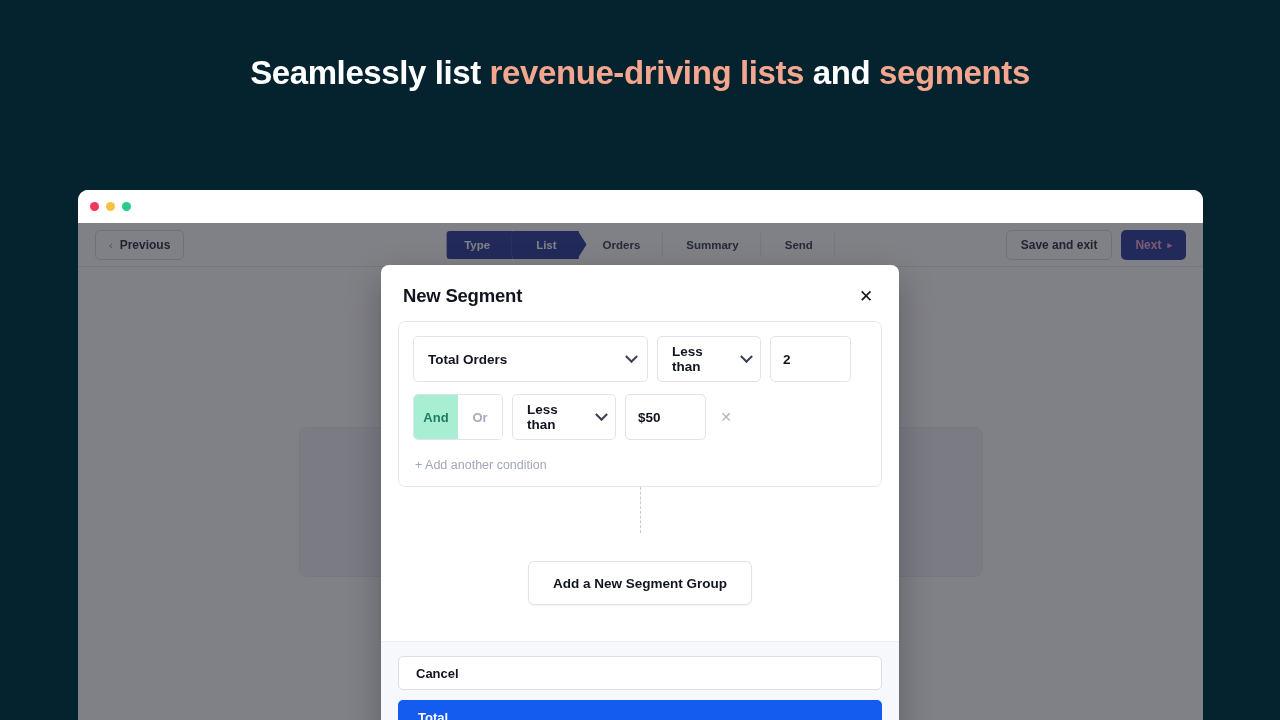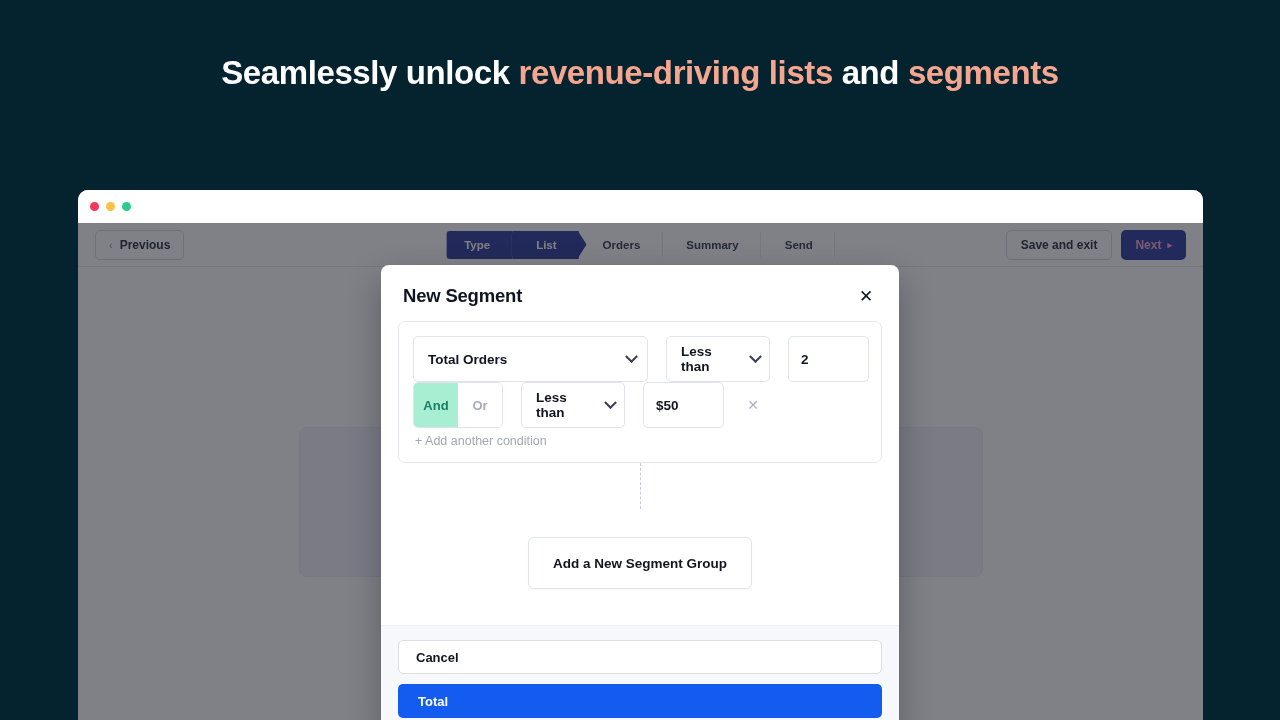--- a/index.html
+++ b/index.html
@@ -242,22 +242,22 @@
   .conditions-card {
     border: 1px solid #E4E7EE;
     border-radius: 7px;
     padding: 14px 14px 12px 14px;
     background: #FFFFFF;
   }
 
   .cond-row {
     display: flex;
     align-items: center;
-    gap: 18px;
-    margin-bottom: 0;
+    gap: 9px;
+    margin-bottom: 12px;
   }
   .cond-row:last-of-type { margin-bottom: 4px; }
 
   .andor {
     display: flex;
     border: 1px solid #E0E3EB;
     border-radius: 5px;
     overflow: hidden;
     height: 46px;
     flex: 0 0 auto;
@@ -343,21 +343,21 @@
     width: 0;
     height: 46px;
     border-left: 1px dashed #C6CAD6;
   }
   .segment-group-wrap {
     display: flex;
     justify-content: center;
     padding-bottom: 28px;
   }
   .btn-segment-group {
-    height: 52px;
+    height: 44px;
     padding: 0 24px;
     border: 1px solid #E0E3EB;
     border-radius: 6px;
     background: #FFFFFF;
     font-size: 13.5px;
     font-weight: bold;
     color: #11151F;
     display: inline-flex;
     align-items: center;
     box-shadow: 0 1px 2px rgba(16,24,40,.04);
@@ -394,21 +394,21 @@
     font-size: 13px;
     font-weight: bold;
     display: inline-flex;
     align-items: center;
   }
 </style>
 </head>
 <body>
 
 <div class="headline">
-  <span>Seamlessly unlock </span><span class="accent">revenue-driving lists</span><span> and </span><span class="accent">segments</span>
+  <span>Seamlessly list </span><span class="accent">revenue-driving lists</span><span> and </span><span class="accent">segments</span>
 </div>
 
 <div class="browser">
 
   <div class="browser-chrome">
     <span class="dot red"></span>
     <span class="dot yellow"></span>
     <span class="dot green"></span>
   </div>
 

